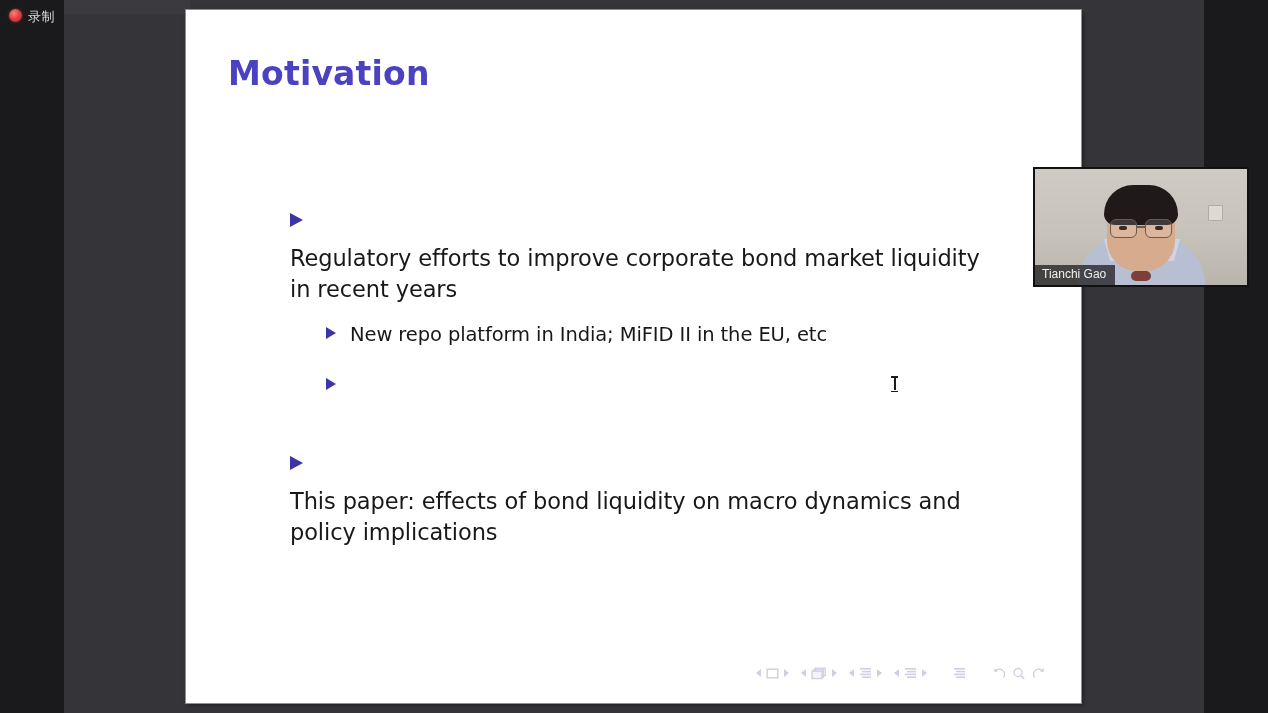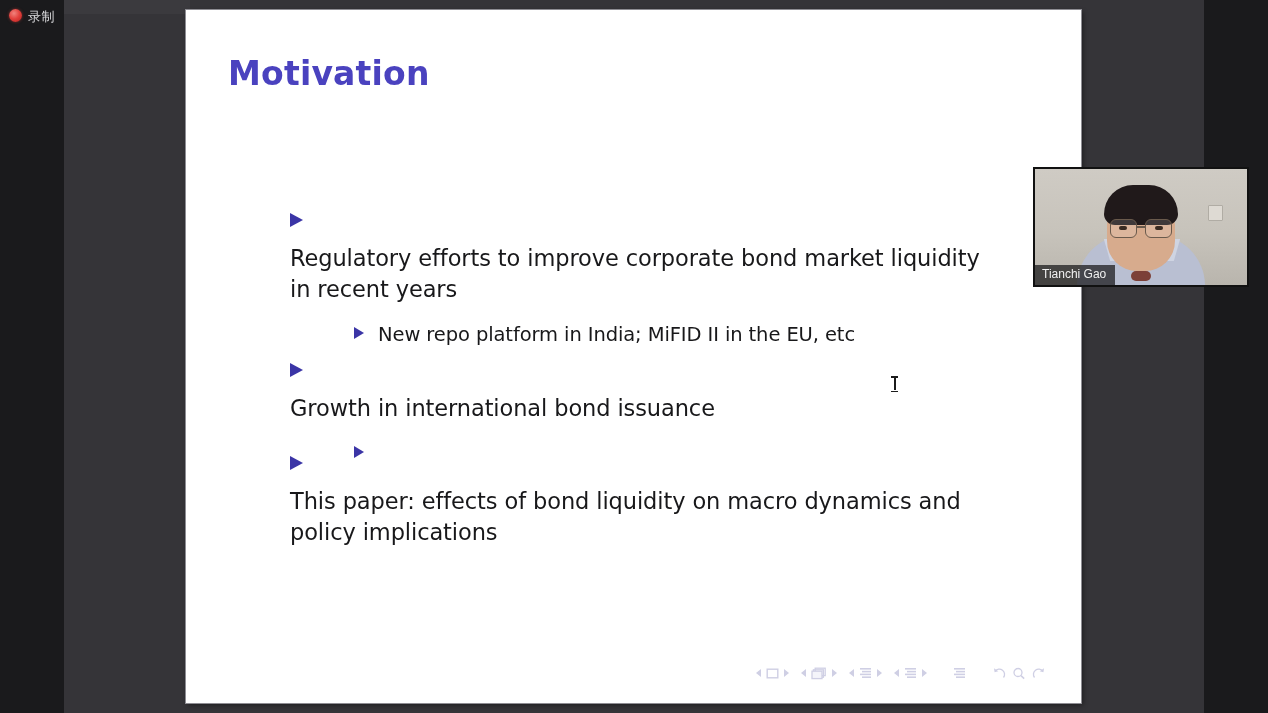--- a/index.html
+++ b/index.html
@@ -106,21 +106,21 @@
     display: flex;
     align-items: flex-start;
     gap: 16px;
     flex-direction: column;
   }
   .l2-row {
     display: flex;
     align-items: flex-start;
     gap: 14px;
     margin-top: 16px;
-    margin-left: 64px;
+    margin-left: 36px;
   }
 
   .tri {
     flex: 0 0 auto;
     width: 0;
     height: 0;
     border-style: solid;
     border-width: 7.5px 0 7.5px 13px;
     border-color: transparent transparent transparent #3b35a6;
     margin-top: 7px;
@@ -362,24 +362,20 @@
           <span class="tri"></span>
           <span class="l1-text">Regulatory efforts to improve corporate bond market liquidity in recent years</span>
         </div>
         <div class="l2-row">
           <span class="tri tri-sm"></span>
           <span class="l2-text">New repo platform in India; MiFID II in the EU, etc</span>
         </div>
       </div>
 
       <div class="bullet-group bg-2">
-        <div class="l1-row">
-          <span class="tri"></span>
-          <span class="l1-text">Growth in international bond issuance</span>
-        </div>
         <div class="l2-row">
           <span class="tri tri-sm"></span>
         </div>
       </div>
 
       <div class="bullet-group bg-3">
         <div class="l1-row">
           <span class="tri"></span>
           <span class="l1-text">This paper: effects of bond liquidity on macro dynamics and policy implications</span>
         </div>

